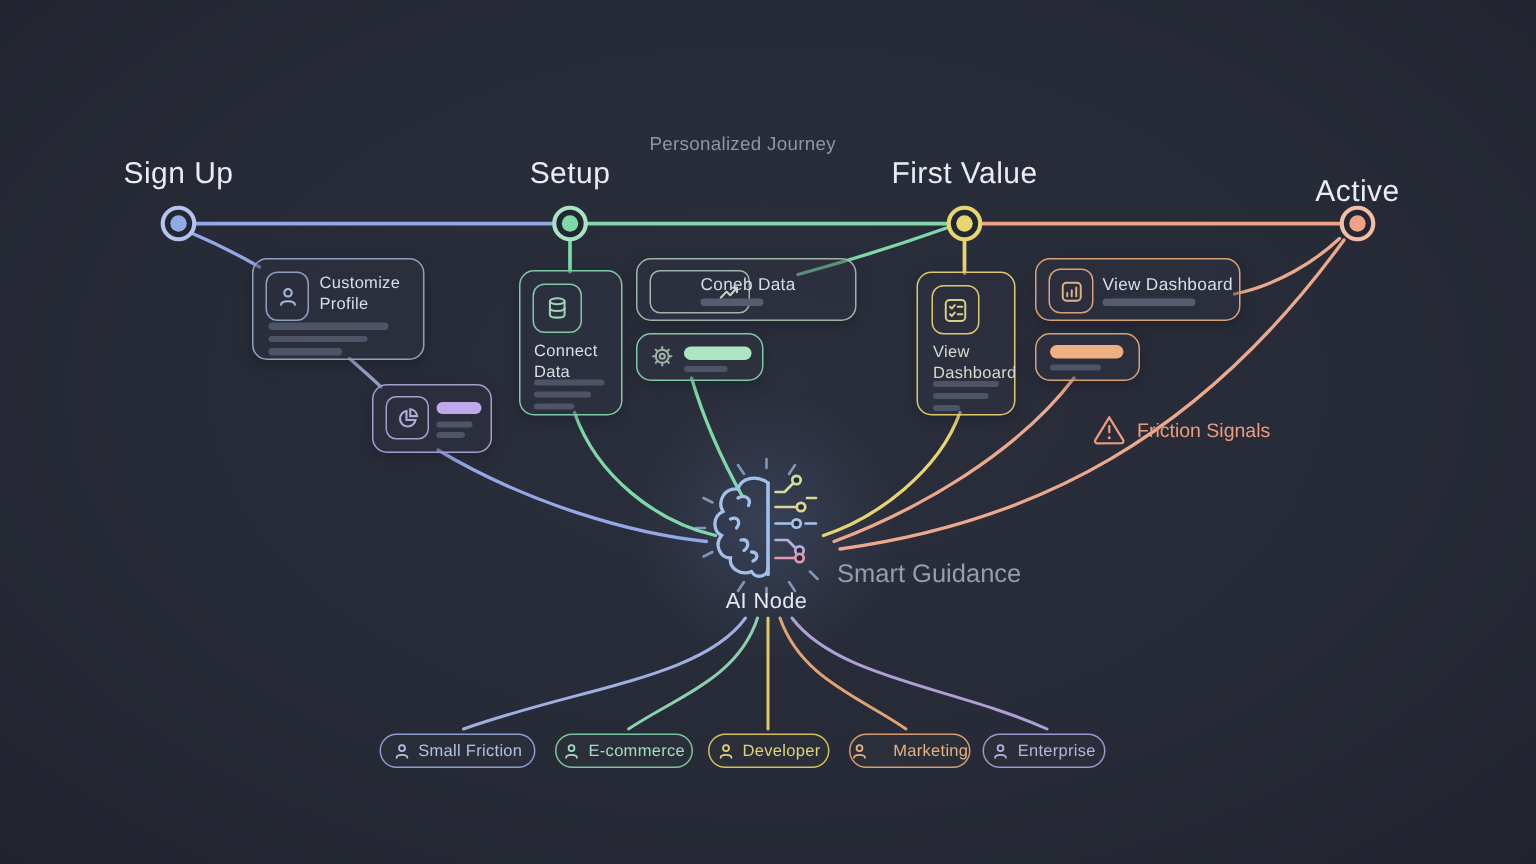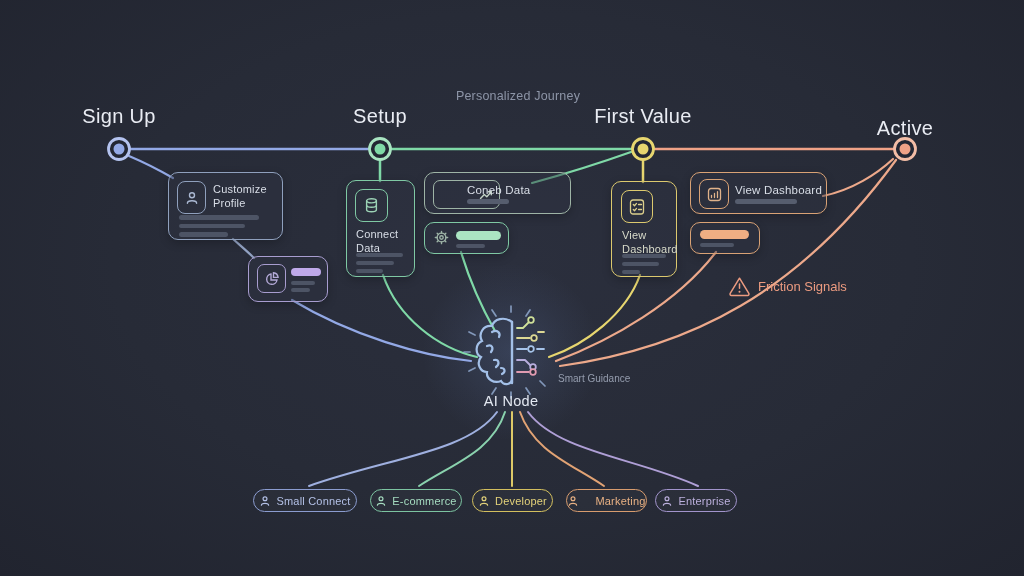--- a/index.html
+++ b/index.html
@@ -14,21 +14,21 @@
     overflow:hidden;
   }
   .abs{position:absolute;}
   .wires{position:absolute;left:0;top:0;z-index:1;}
   .wires path,.wires line{fill:none;stroke-linecap:round;}
   .stage-label{
     position:absolute;top:105px;width:140px;text-align:center;
     font-size:20px;font-weight:500;color:#e9ecf3;letter-spacing:.3px;z-index:3;
   }
   .subtitle{
-    position:absolute;left:433px;top:89px;width:170px;text-align:center;
+    position:absolute;left:433px;top:89px;width:170px;
     font-size:12.5px;color:#8d95a7;z-index:3;letter-spacing:.2px;
   }
   .card{
     position:absolute;border-radius:10px;z-index:2;
     background:rgba(46,52,66,.45);
     box-shadow:0 3px 10px rgba(0,0,0,.22);
     border:1.5px solid #8fa0bd;
   }
   .iconbox{
     position:absolute;border-radius:8px;border:1.5px solid currentColor;
@@ -55,21 +55,21 @@
   .ai-glow{
     position:absolute;left:421px;top:262px;width:180px;height:180px;z-index:1;
     background:radial-gradient(circle, rgba(130,165,235,.16) 0%, rgba(130,165,235,.05) 45%, transparent 70%);
     border-radius:50%;
   }
   .ai-label{
     position:absolute;left:461px;top:393px;width:100px;text-align:center;
     font-size:14.5px;color:#e3e8f1;letter-spacing:.3px;z-index:3;
   }
   .guidance-label{
-    position:absolute;left:558px;top:373px;font-size:10px;color:#959dae;z-index:3;
+    position:absolute;left:558px;top:373px;font-size:17px;color:#959dae;z-index:3;
   }
   .friction{
     position:absolute;left:728px;top:276px;display:flex;align-items:center;gap:7px;z-index:3;
     font-size:13px;color:#ec9b80;
   }
 </style>
 </head>
 <body>
 
 <div id="stage">
@@ -295,21 +295,21 @@
   <div class="ai-label">AI Node</div>
   <div class="guidance-label">Smart Guidance</div>
 
   <div class="chip" style="left:253px;width:104px;border-color:#8b9cd0;color:#b3c0e6;">
     <svg width="12" height="12" viewBox="0 0 16 16">
         <g fill="none" stroke="currentColor" stroke-width="1.6" stroke-linecap="round">
           <circle cx="8" cy="5" r="2.6"></circle>
           <path d="M3.2 13.6 c0-3.4 9.6-3.4 9.6 0"></path>
         </g>
       </svg>
-    <span>Small Connect</span>
+    <span>Small Friction</span>
   </div>
   <div class="chip" style="left:370px;width:92px;border-color:#7cc4a1;color:#a5dcc0;">
     <svg width="12" height="12" viewBox="0 0 16 16">
         <g fill="none" stroke="currentColor" stroke-width="1.6" stroke-linecap="round">
           <circle cx="8" cy="5" r="2.6"></circle>
           <path d="M3.2 13.6 c0-3.4 9.6-3.4 9.6 0"></path>
         </g>
       </svg>
     <span>E-commerce</span>
   </div>

